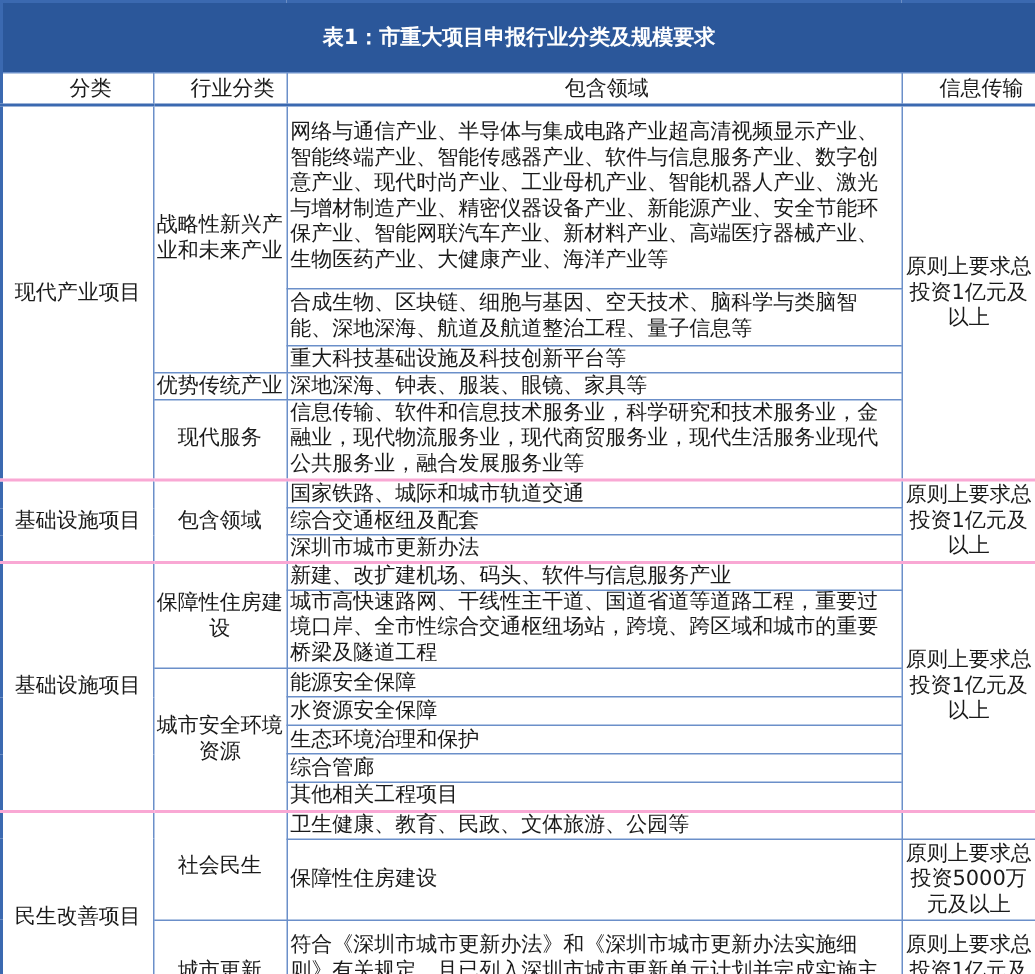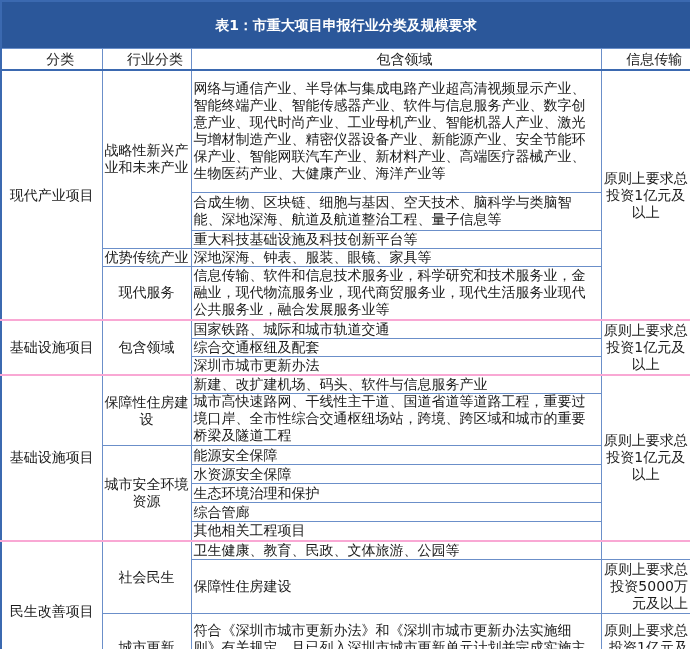--- a/index.html
+++ b/index.html
@@ -37,21 +37,21 @@
     background: #ffffff;
     font-weight: normal;
     height: 20px;
     text-align: center;
     border-bottom: 2px solid #3b69b0;
     padding-left: 19px;
   }
   td.c1, td.c2 { text-align: center; }
   td.c3 { text-align: left; }
   td.c4 { text-align: center; margin-top: 24px; }
-  td.c4.left { text-align: right; }
+  td.c4.left { text-align: center; }
   tr.sec-start td { border-top: 2px solid #f9a8d4; }
   
   .h122 { height: 122px; } .h38 { height: 38px; } .h18 { height: 18px; }
   .h54  { height: 54px; }  .h51 { height: 51px; font-family: Liberation Mono, monospace; } .h19 { height: 19px; }
   .h16  { height: 16px; }  .h70 { height: 70px; }
 </style>
 </head>
 <body>
 
 <div class="page">

